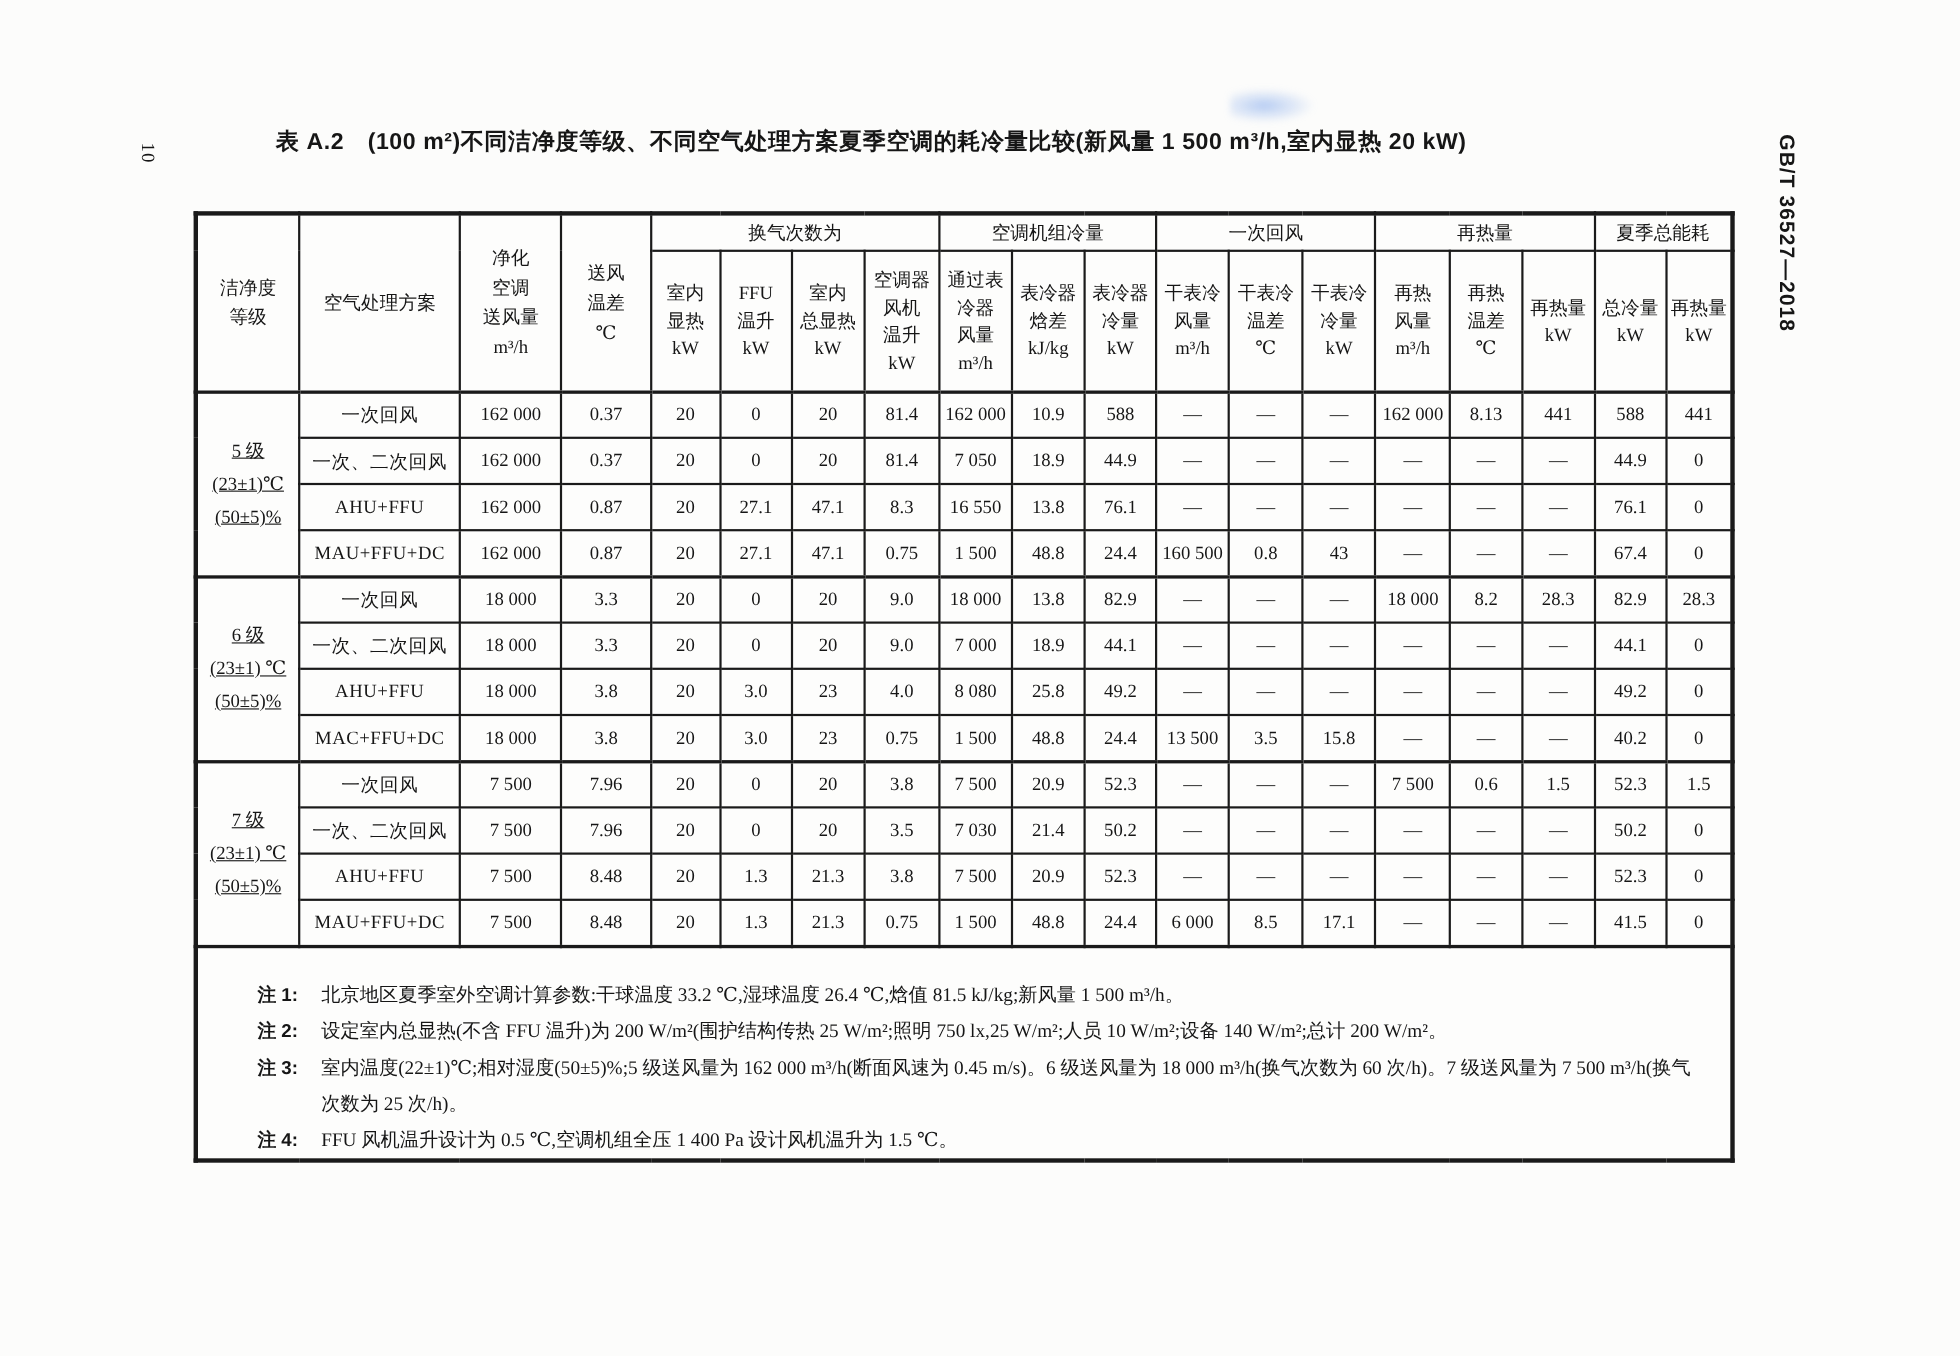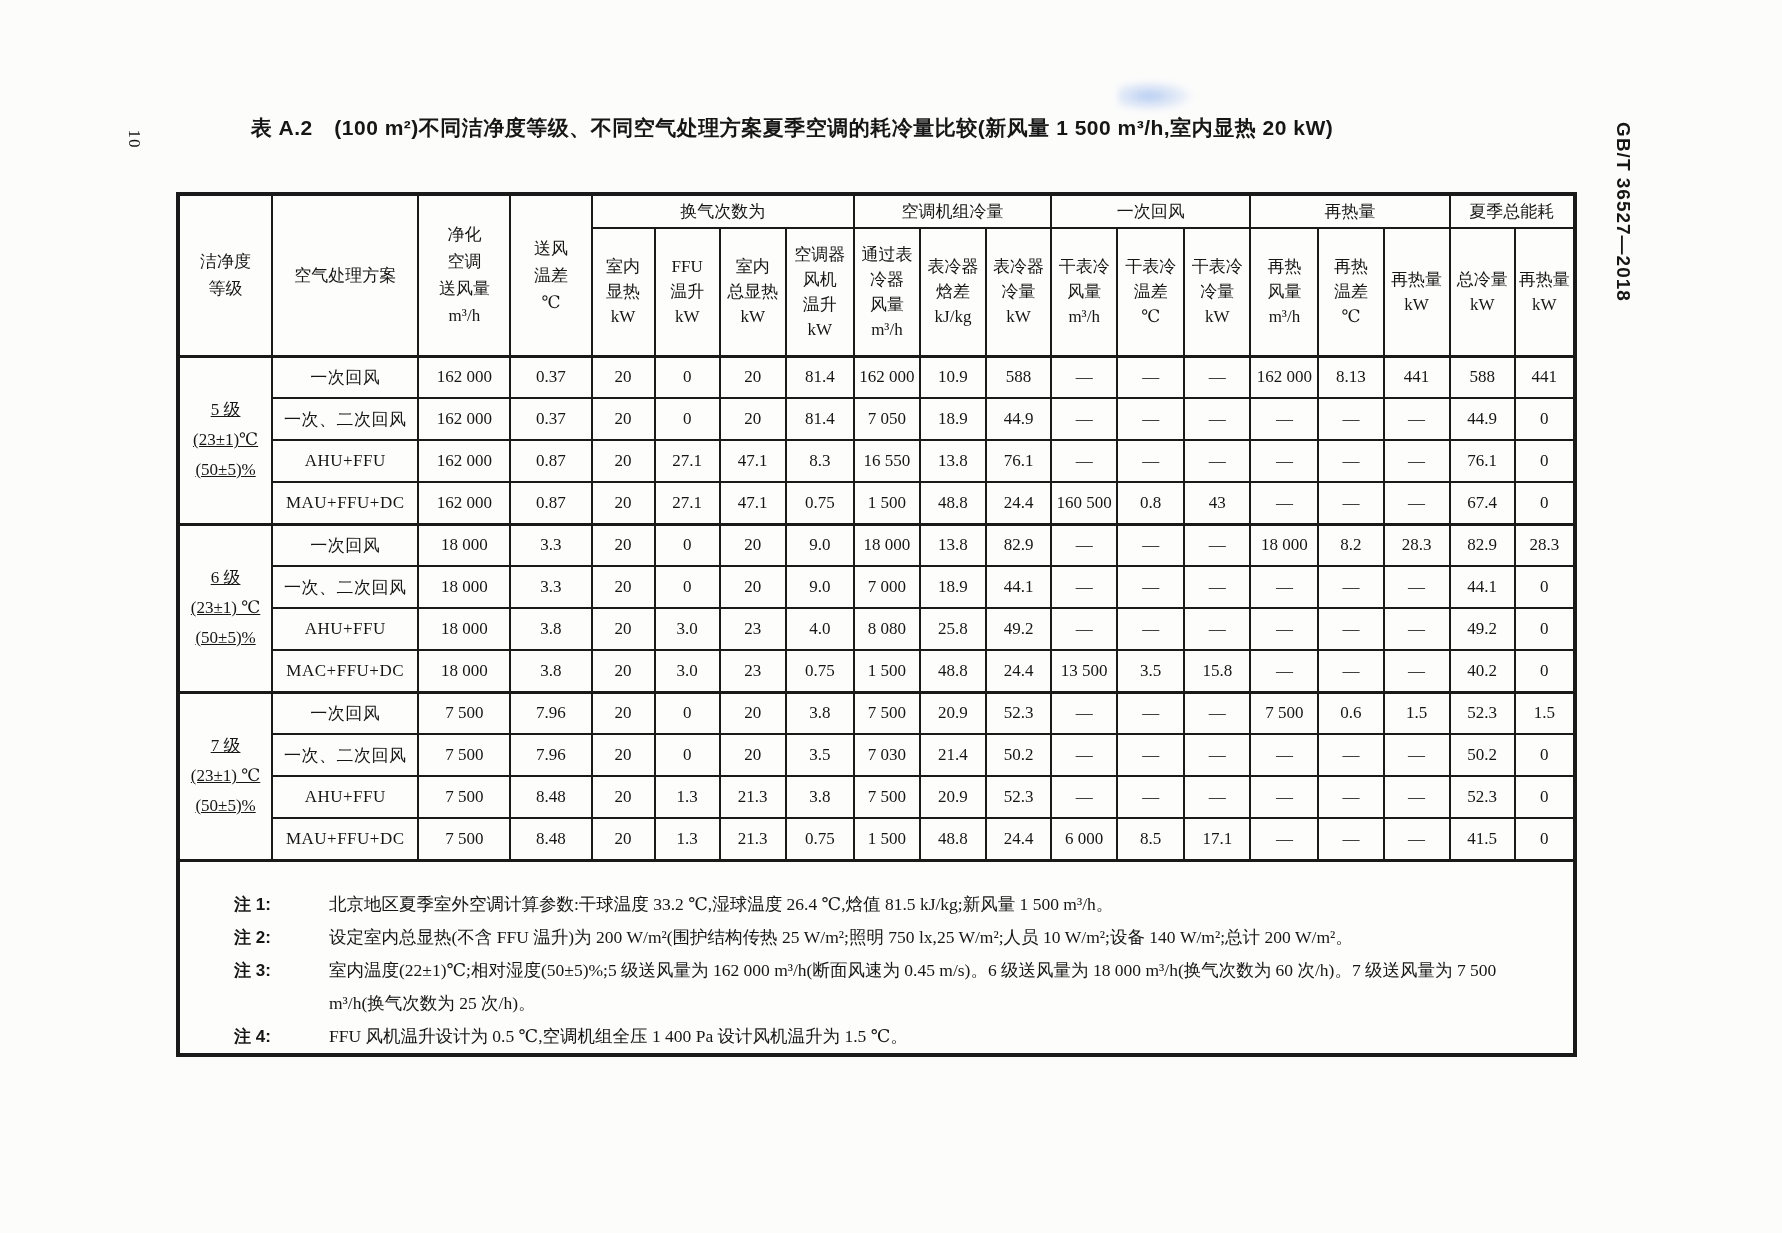--- a/index.html
+++ b/index.html
@@ -48,21 +48,21 @@
   tbody tr{height:42px;}
   tbody tr.grp-start td{border-top:3px solid #1a1a1a;}
   td.rowgrp{line-height:30px;text-decoration:underline;}
   td.scheme{letter-spacing:.5px;border-radius:18px;}
   tr.notes-row{height:190px;}
   td.notes{
     border-top:3px solid #1a1a1a;
     text-align:left;vertical-align:top;
     padding:26px 28px 0 54px;white-space:normal;
   }
-  .note{display:flex;line-height:33px;font-size:17.5px;gap:37px;}
+  .note{display:flex;line-height:33px;font-size:17.5px;}
   .note .tag{
     flex:0 0 58px;
     font-family:"Liberation Sans","DejaVu Sans",sans-serif;
     font-weight:bold;font-size:17px;
   }
   .note .txt{flex:1;}
 </style>
 </head>
 <body>
 

